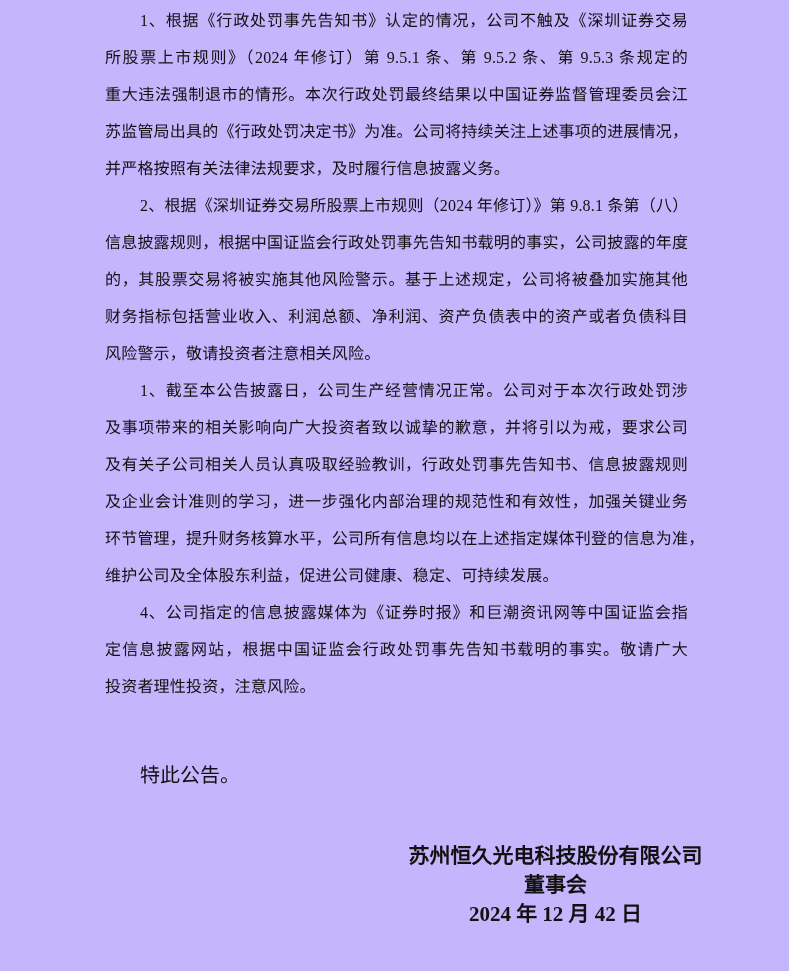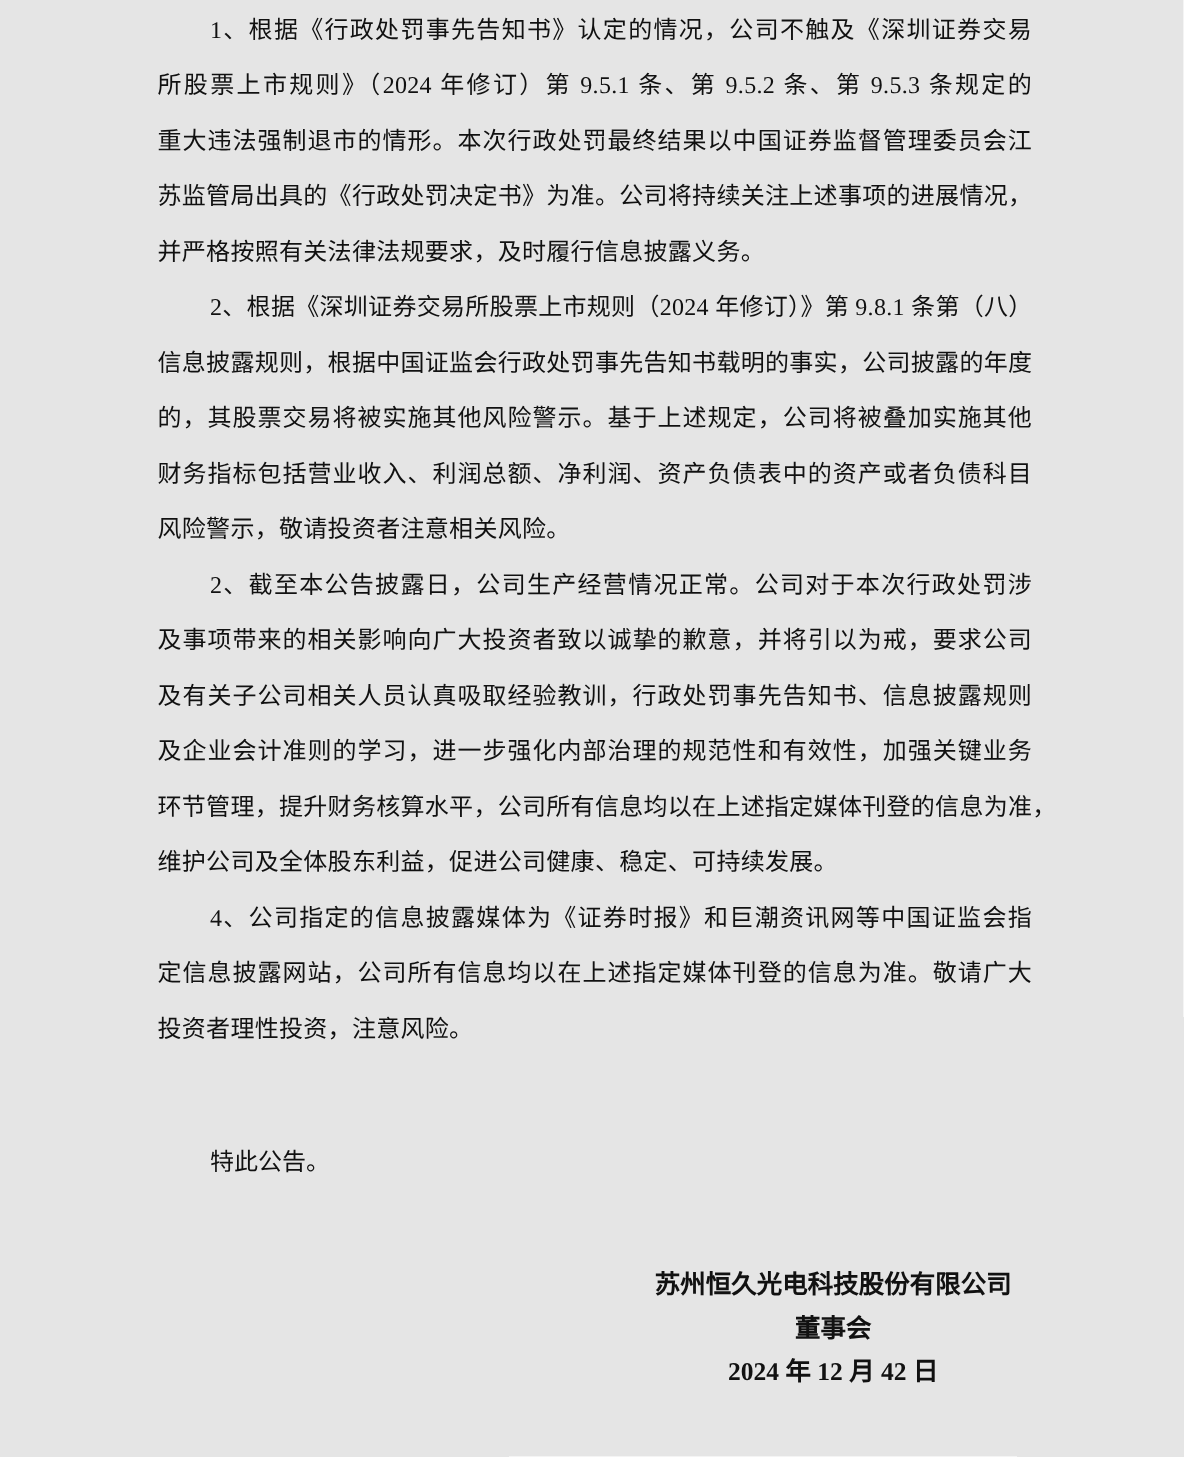--- a/index.html
+++ b/index.html
@@ -13,21 +13,21 @@
     position: relative;
     overflow: hidden;
     font-family: "Liberation Serif", serif;
     color: #111111;
   }
   .page {
     position: absolute;
     left: 0; top: 0;
     width: 789px;
     height: 971px;
-    background: #e5e5e5;
+    background: #c4b5fd;
   }
   .content {
     position: absolute;
     left: 105px;
     top: 2px;
     width: 583px;
   }
   .ln {
     height: 37px;
     line-height: 37px;
@@ -42,34 +42,34 @@
     text-align-last: left;
   }
   .ln.indent {
     padding-left: 35px;
   }
   .spacer-closing { height: 52px; }
   .spacer-signature { height: 48px; }
   .closing-line {
     height: 37px;
     line-height: 37px;
-    font-size: 16px;
+    font-size: 20px;
     padding-left: 35px;
     text-align: right;
     text-align-last: left;
   }
   .signature {
     width: 351px;
     margin-left: 275px;
     text-align: center;
   }
   .sig-line {
     height: 29px;
     line-height: 29px;
-    font-size: 17px;
+    font-size: 21px;
     font-weight: 700;
     white-space: nowrap;
   }
 </style>
 </head>
 <body>
 
 <div class="page">
   <div class="content">
 
@@ -78,29 +78,29 @@
     <div class="ln">重大违法强制退市的情形。本次行政处罚最终结果以中国证券监督管理委员会江</div>
     <div class="ln">苏监管局出具的《行政处罚决定书》为准。公司将持续关注上述事项的进展情况，</div>
     <div class="ln ln-end">并严格按照有关法律法规要求，及时履行信息披露义务。</div>
 
     <div class="ln indent">2、根据《深圳证券交易所股票上市规则（2024 年修订）》第 9.8.1 条第（八）</div>
     <div class="ln">信息披露规则，根据中国证监会行政处罚事先告知书载明的事实，公司披露的年度</div>
     <div class="ln">的，其股票交易将被实施其他风险警示。基于上述规定，公司将被叠加实施其他</div>
     <div class="ln">财务指标包括营业收入、利润总额、净利润、资产负债表中的资产或者负债科目</div>
     <div class="ln ln-end">风险警示，敬请投资者注意相关风险。</div>
 
-    <div class="ln indent">2、截至本公告披露日，公司生产经营情况正常。公司对于本次行政处罚涉</div>
+    <div class="ln indent">1、截至本公告披露日，公司生产经营情况正常。公司对于本次行政处罚涉</div>
     <div class="ln">及事项带来的相关影响向广大投资者致以诚挚的歉意，并将引以为戒，要求公司</div>
     <div class="ln">及有关子公司相关人员认真吸取经验教训，行政处罚事先告知书、信息披露规则</div>
     <div class="ln">及企业会计准则的学习，进一步强化内部治理的规范性和有效性，加强关键业务</div>
     <div class="ln">环节管理，提升财务核算水平，公司所有信息均以在上述指定媒体刊登的信息为准，</div>
     <div class="ln ln-end">维护公司及全体股东利益，促进公司健康、稳定、可持续发展。</div>
 
     <div class="ln indent">4、公司指定的信息披露媒体为《证券时报》和巨潮资讯网等中国证监会指</div>
-    <div class="ln">定信息披露网站，公司所有信息均以在上述指定媒体刊登的信息为准。敬请广大</div>
+    <div class="ln">定信息披露网站，根据中国证监会行政处罚事先告知书载明的事实。敬请广大</div>
     <div class="ln ln-end">投资者理性投资，注意风险。</div>
 
     <div class="spacer-closing"></div>
 
     <div class="closing-line">特此公告。</div>
 
     <div class="spacer-signature"></div>
 
     <div class="signature">
       <div class="sig-line">苏州恒久光电科技股份有限公司</div>

